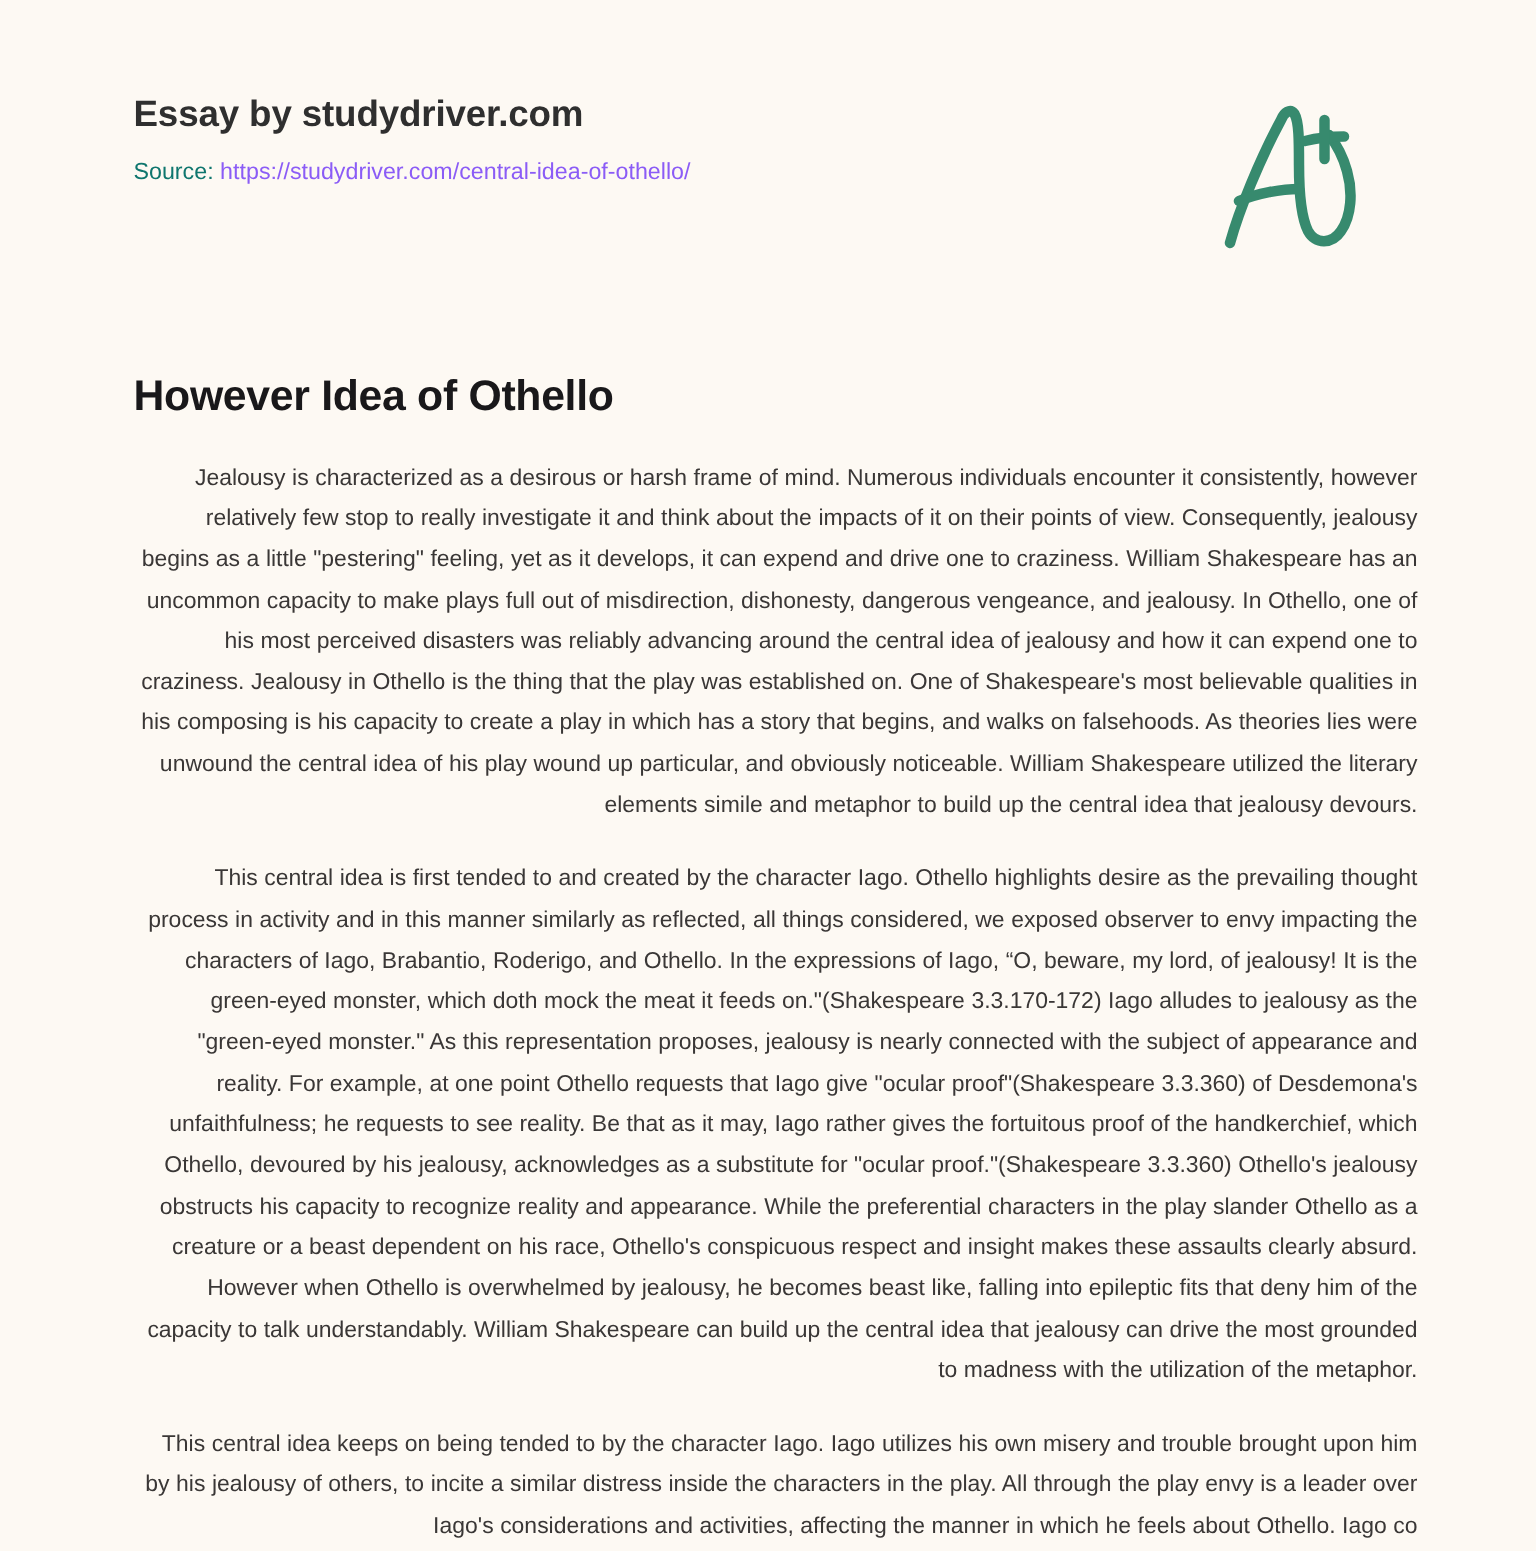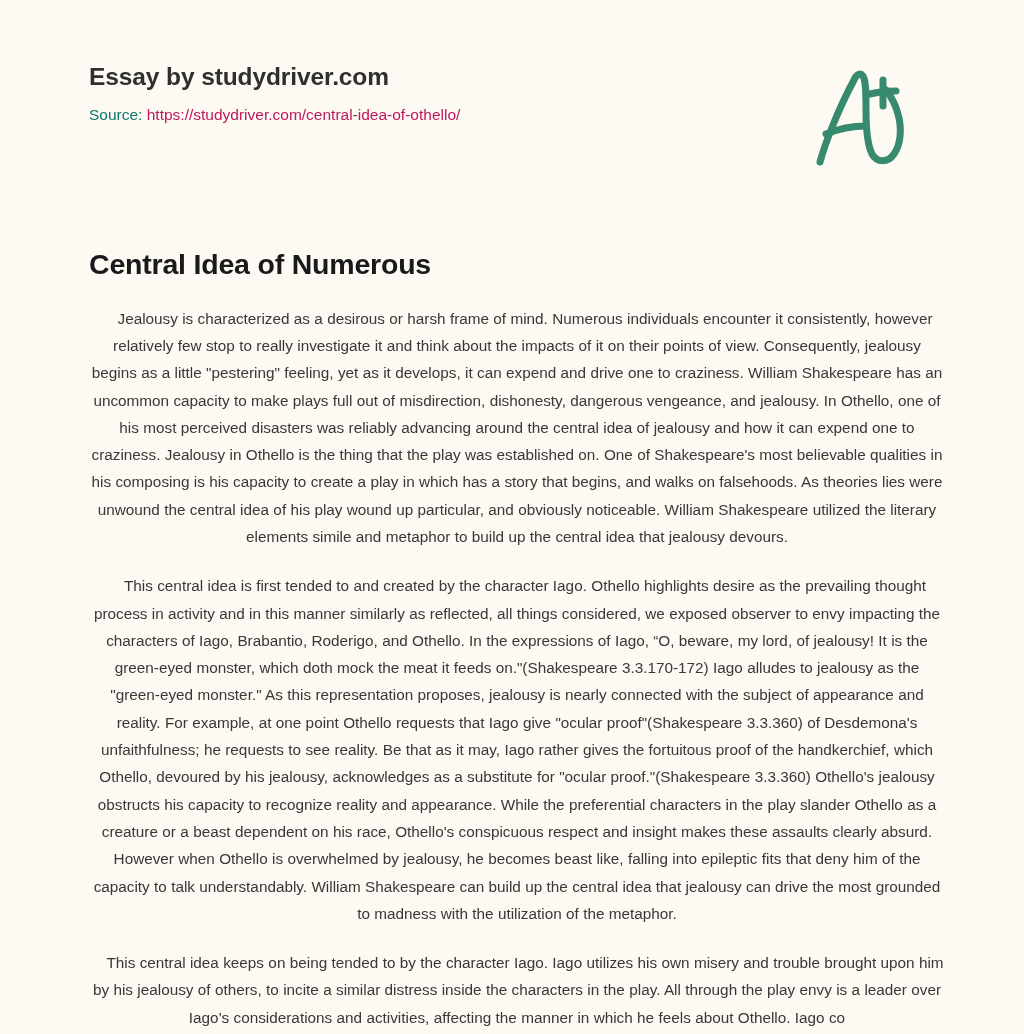--- a/index.html
+++ b/index.html
@@ -56,21 +56,21 @@
     font-size: 15.5px;
     line-height: 1.3;
     white-space: nowrap;
   }
 
   .source-label {
     color: #0f766e;
   }
 
   .source-url {
-    color: #be185d;
+    color: #8b5cf6;
     text-decoration: none;
   }
 
   
   .logo {
     position: absolute;
     left: 808px;
     top: 62px;
     width: 108px;
     height: 110px;
@@ -100,21 +100,21 @@
 
   .body-copy {
     margin-top: 22px;
   }
 
   .body-copy p {
     margin: 0 0 22px 0;
     font-size: 15.3px;
     line-height: 27.3px;
     color: #3a3736;
-    text-align: center;
+    text-align: right;
     text-indent: 16px;
     word-spacing: 0.1px;
   }
 
   .body-copy p:last-child {
     margin-bottom: 0;
   }
 </style>
 </head>
 <body>
@@ -142,21 +142,21 @@
         <path d="M62 32 C 70 30, 80 29, 88 29"></path>
 
         <path d="M75 18 C 75 26, 75 36, 75 44"></path>
       </svg>
     </div>
 
   </div>
 
   <div class="article">
 
-    <h1 class="article-title">Central Idea of Numerous</h1>
+    <h1 class="article-title">However Idea of Othello</h1>
 
     <div class="body-copy">
       <p>Jealousy is characterized as a desirous or harsh frame of mind. Numerous individuals encounter it consistently, however relatively few stop to really investigate it and think about the impacts of it on their points of view. Consequently, jealousy begins as a little "pestering" feeling, yet as it develops, it can expend and drive one to craziness. William Shakespeare has an uncommon capacity to make plays full out of misdirection, dishonesty, dangerous vengeance, and jealousy. In Othello, one of his most perceived disasters was reliably advancing around the central idea of jealousy and how it can expend one to craziness. Jealousy in Othello is the thing that the play was established on. One of Shakespeare's most believable qualities in his composing is his capacity to create a play in which has a story that begins, and walks on falsehoods. As theories lies were unwound the central idea of his play wound up particular, and obviously noticeable. William Shakespeare utilized the literary elements simile and metaphor to build up the central idea that jealousy devours.</p>
       <p>This central idea is first tended to and created by the character Iago. Othello highlights desire as the prevailing thought process in activity and in this manner similarly as reflected, all things considered, we exposed observer to envy impacting the characters of Iago, Brabantio, Roderigo, and Othello. In the expressions of Iago, “O, beware, my lord, of jealousy! It is the green-eyed monster, which doth mock the meat it feeds on."(Shakespeare 3.3.170-172) Iago alludes to jealousy as the "green-eyed monster." As this representation proposes, jealousy is nearly connected with the subject of appearance and reality. For example, at one point Othello requests that Iago give "ocular proof"(Shakespeare 3.3.360) of Desdemona's unfaithfulness; he requests to see reality. Be that as it may, Iago rather gives the fortuitous proof of the handkerchief, which Othello, devoured by his jealousy, acknowledges as a substitute for "ocular proof."(Shakespeare 3.3.360) Othello's jealousy obstructs his capacity to recognize reality and appearance. While the preferential characters in the play slander Othello as a creature or a beast dependent on his race, Othello's conspicuous respect and insight makes these assaults clearly absurd. However when Othello is overwhelmed by jealousy, he becomes beast like, falling into epileptic fits that deny him of the capacity to talk understandably. William Shakespeare can build up the central idea that jealousy can drive the most grounded to madness with the utilization of the metaphor.</p>
       <p>This central idea keeps on being tended to by the character Iago. Iago utilizes his own misery and trouble brought upon him by his jealousy of others, to incite a similar distress inside the characters in the play. All through the play envy is a leader over Iago's considerations and activities, affecting the manner in which he feels about Othello. Iago co</p>
     </div>
 
   </div>
 
 </div>

